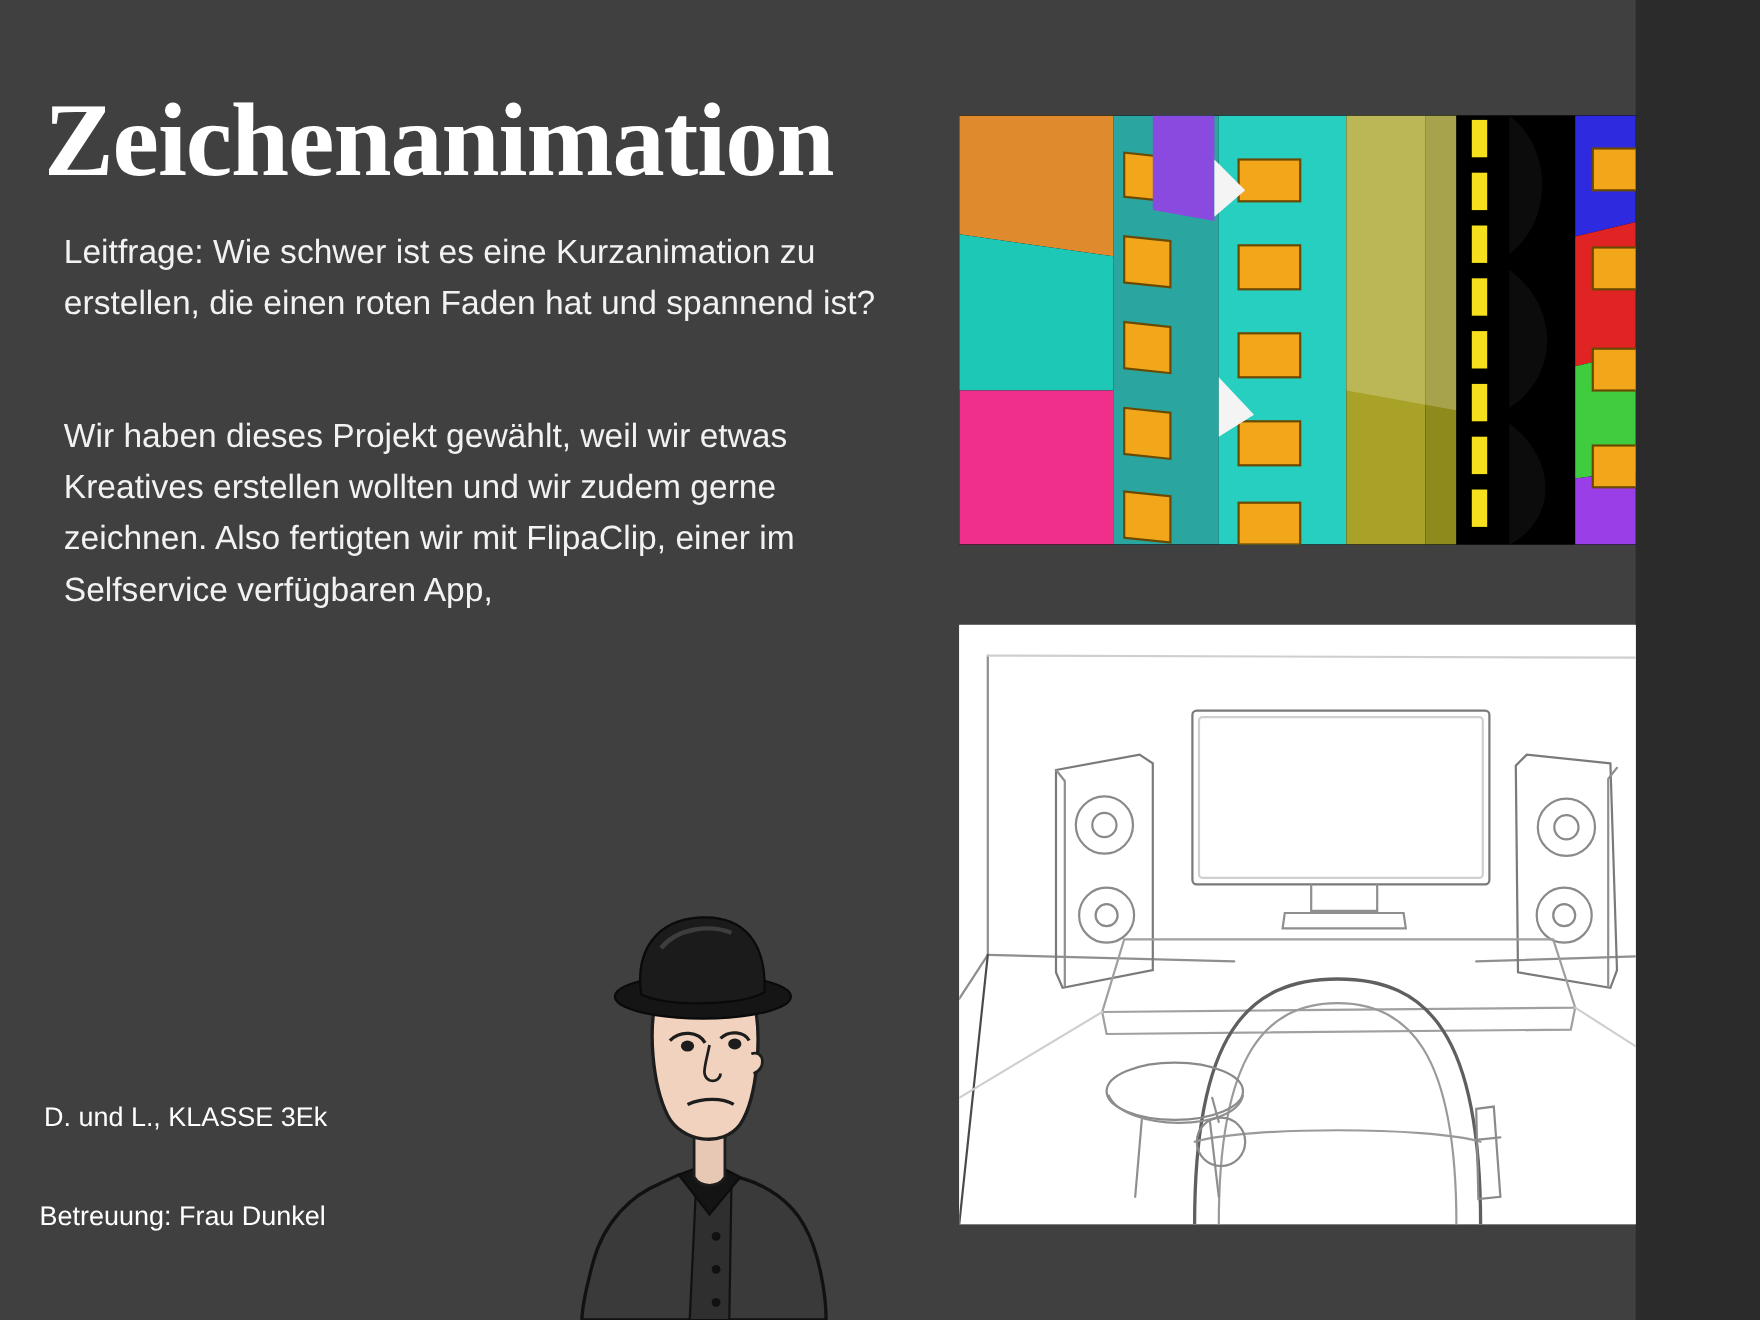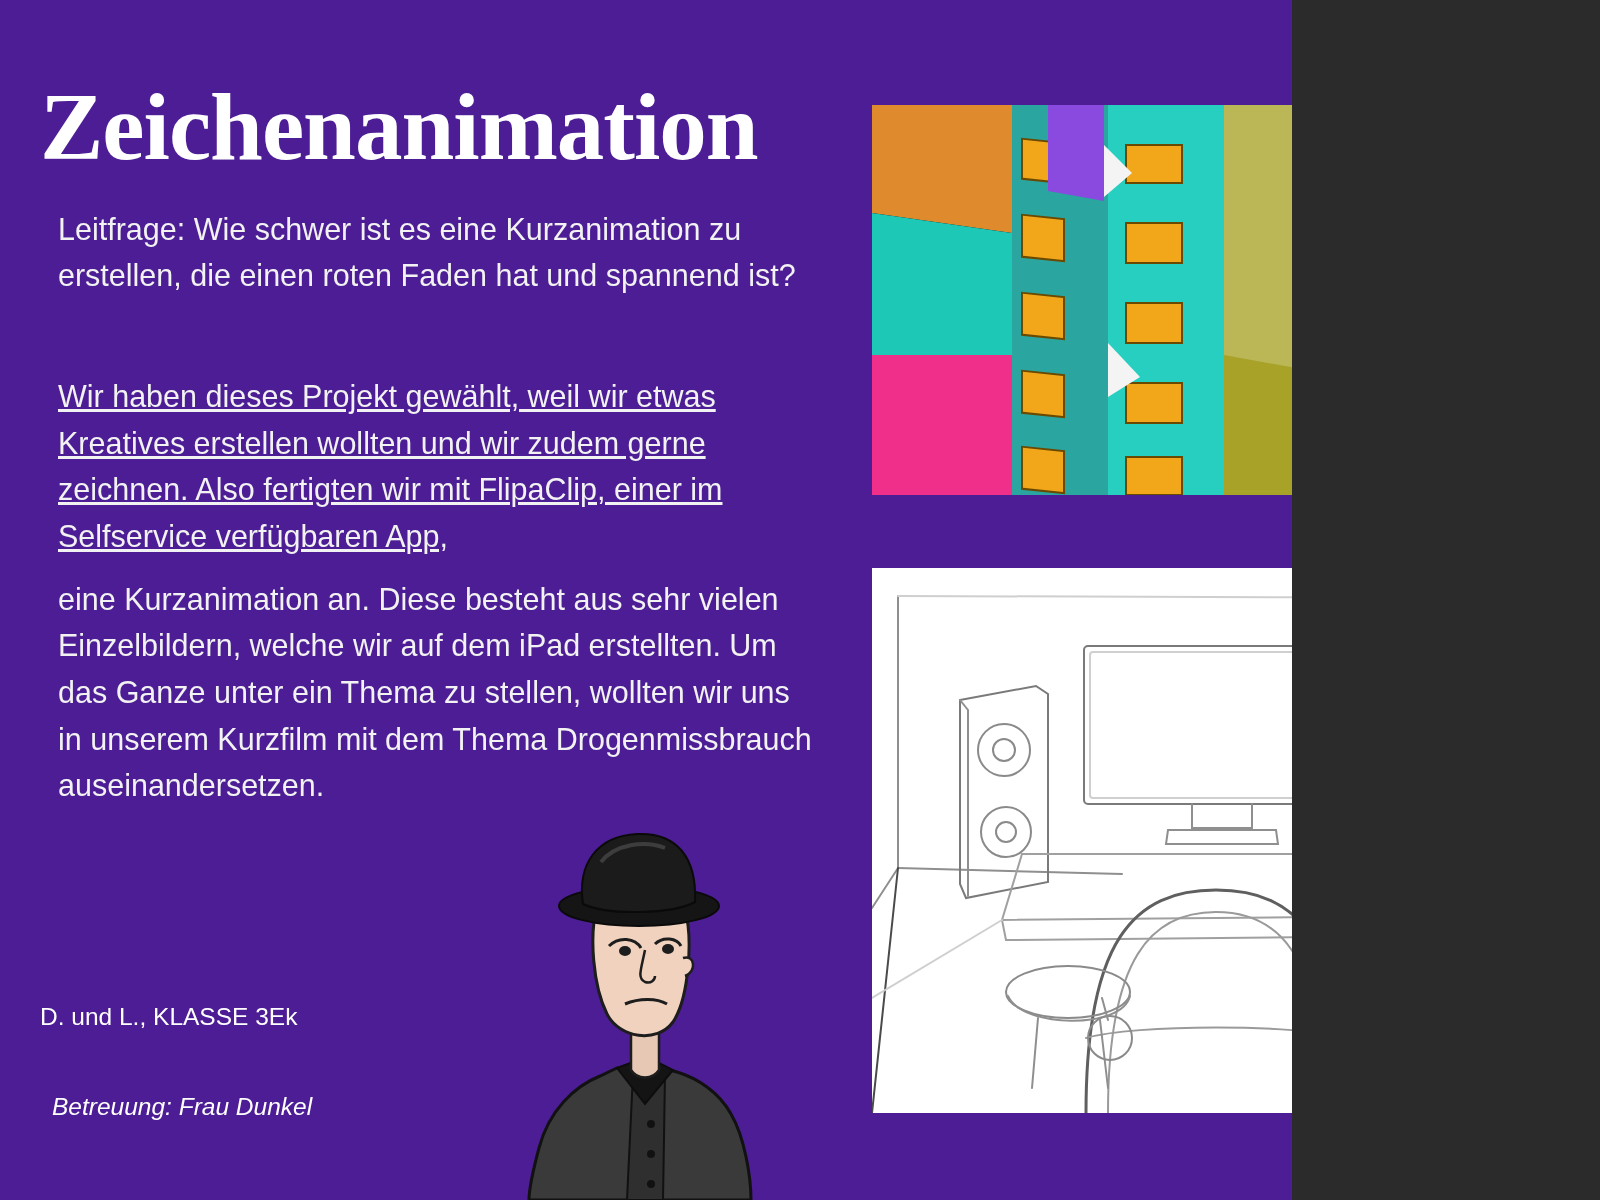--- a/index.html
+++ b/index.html
@@ -2,23 +2,23 @@
 <html lang="de"><head>
 <meta charset="utf-8">
 <style>
   html, body {
     margin: 0;
     padding: 0;
     background: #2b2b2b;
   }
   .slide {
     position: relative;
-    width: 1292px;
+    width: 1487px;
     height: 1200px;
-    background: #4c1d95;
+    background: #404040;
     overflow: hidden;
     font-family: "Liberation Sans", sans-serif;
   }
 
   
   .left-col {
     position: absolute;
     left: 38px;
     top: 78px;
     width: 820px;
@@ -40,38 +40,36 @@
     max-width: 790px;
   }
   .body-block p {
     margin: 16px;
   }
   .body-gap {
     height: 42px;
   }
   .body-block .para-2 {
     max-width: 800px;
-    text-decoration: underline;
   }
   .credit-line {
     color: #ffffff;
     font-size: 24.5px;
     line-height: 1.4;
   }
   .credit-authors {
     position: absolute;
     left: 40px;
     top: 1000px;
     text-align: right;
   }
   .credit-supervisor {
     position: absolute;
-    left: 52px;
+    left: 36px;
     top: 1090px;
-    font-style: italic;
   }
 
   
   .character {
     position: absolute;
     left: 505px;
     top: 818px;
     width: 270px;
     height: 382px;
   }
@@ -101,21 +99,20 @@
 
 <div class="slide">
 
   <div class="left-col">
     <h1 class="slide-title">Zeichenanimation</h1>
 
     <div class="body-block">
       <p class="para-1">Leitfrage: Wie schwer ist es eine Kurzanimation zu erstellen, die einen roten Faden hat und spannend ist?</p>
       <div class="body-gap"></div>
       <p class="para-2">Wir haben dieses Projekt gewählt, weil wir etwas Kreatives erstellen wollten und wir zudem gerne zeichnen. Also fertigten wir mit FlipaClip, einer im Selfservice verfügbaren App,</p>
-      <p class="para-3">eine Kurzanimation an. Diese besteht aus sehr vielen Einzelbildern, welche wir auf dem iPad erstellten. Um das Ganze unter ein Thema zu stellen, wollten wir uns in unserem Kurzfilm mit dem Thema Drogenmissbrauch auseinandersetzen.</p>
     </div>
   </div>
 
   <div class="credit-line credit-authors">D. und L., KLASSE 3Ek</div>
   <div class="credit-line credit-supervisor">Betreuung: Frau Dunkel</div>
 
   <svg class="character" viewBox="0 0 270 382">
 
     <path d="M95 258 C70 268 44 292 34 330 C26 360 24 372 24 382 L246 382 C246 360 240 320 226 296 C214 274 192 260 172 254 L150 248 L112 250 Z" fill="#3a3a3a" stroke="#111111" stroke-width="3"></path>
 

